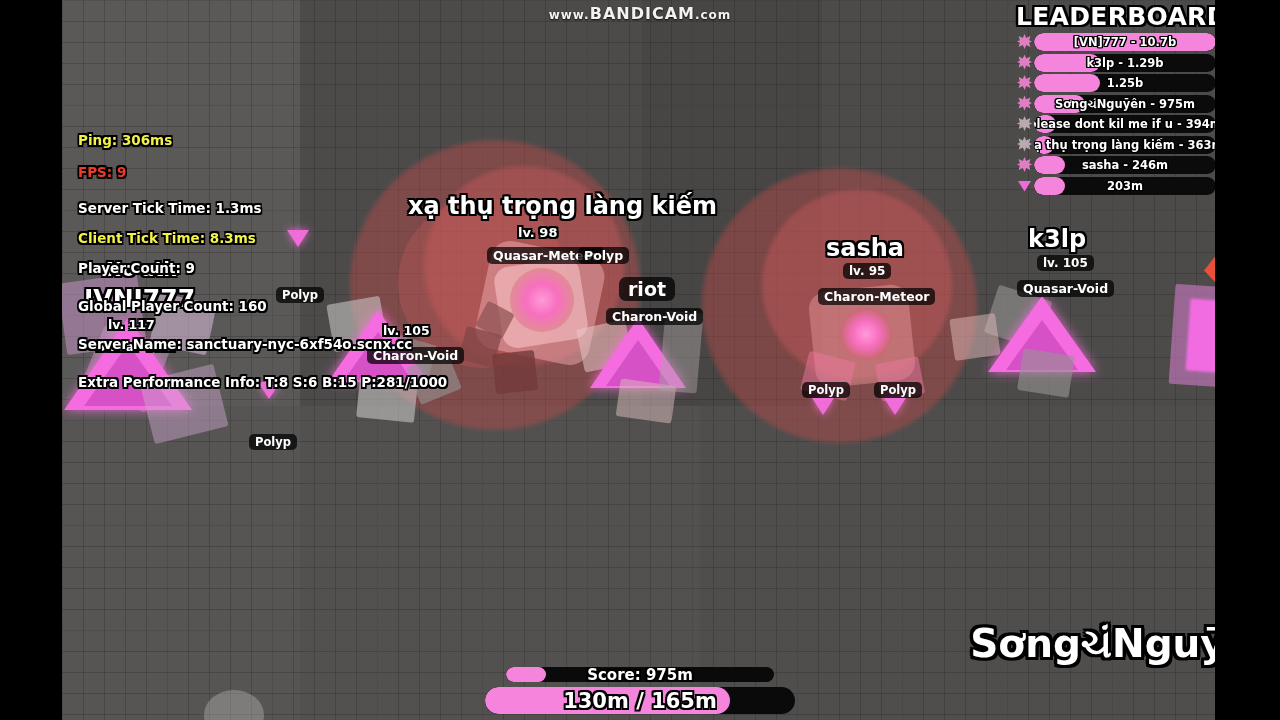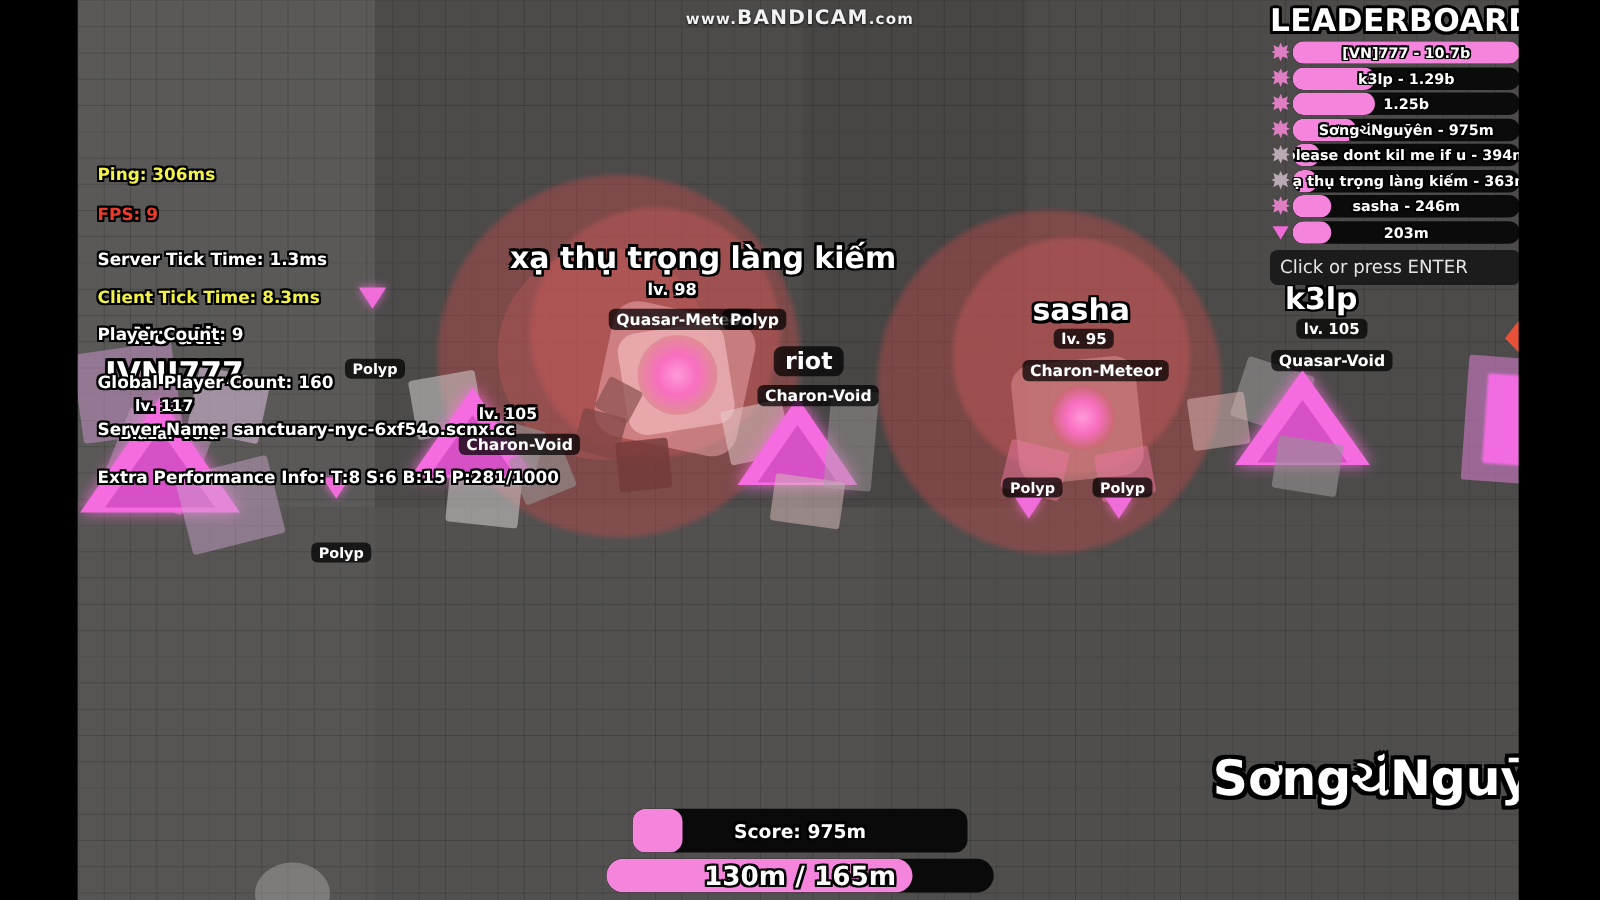--- a/index.html
+++ b/index.html
@@ -163,21 +163,21 @@
     text-shadow:-3px -3px 0 #000,3px -3px 0 #000,-3px 3px 0 #000,3px 3px 0 #000,
                 0 -3.4px 0 #000,0 3.4px 0 #000,-3.4px 0 0 #000,3.4px 0 0 #000;
   }
   #hud-level {
     font-size:14.5px; font-weight:bold; color:#fff; margin-top:-2px; margin-bottom:5px;
     font-family:"DejaVu Sans", sans-serif;
     text-shadow:-1.8px -1.8px 0 #000,1.8px -1.8px 0 #000,-1.8px 1.8px 0 #000,1.8px 1.8px 0 #000,
                 0 -1.8px 0 #000,0 1.8px 0 #000,-1.8px 0 0 #000,1.8px 0 0 #000;
   }
   .hudbar { position:relative; margin:0 auto; background:#0a0a0a; overflow:hidden; }
-  #score-bar { width:268px; height:35px; border-radius:10.5px; margin-bottom:5px; }
+  #score-bar { width:268px; height:15px; border-radius:10.5px; margin-bottom:5px; }
   #xp-bar    { width:310px; height:27px; border-radius:13.5px; }
   .hudfill { position:absolute; left:0; top:0; bottom:0; background:#f584dd; border-radius:inherit; }
   .hudtext {
     position:absolute; inset:0; display:flex; align-items:center; justify-content:center;
     color:#fff; font-weight:bold; font-family:"DejaVu Sans", sans-serif;
     text-shadow:-1.8px -1.8px 0 #000,1.8px -1.8px 0 #000,-1.8px 1.8px 0 #000,1.8px 1.8px 0 #000,
                 0 -1.8px 0 #000,0 1.8px 0 #000,-1.8px 0 0 #000,1.8px 0 0 #000;
   }
   #score-bar .hudtext { font-size:15px; }
   #xp-bar .hudtext { font-size:21px; }
@@ -378,23 +378,20 @@
     <div class="lb-row">
       <span class="lb-icon">
           <i class="lb-star tri"></i>
         </span>
       <span class="lb-bar">
         <i class="lb-fill" style="width:17%"></i>
         <span class="lb-text">203m</span>
       </span>
     </div>
 
-    <div id="chat-prompt">
-      <span>Click or press ENTER</span>
-    </div>
   </div>
 
   <div id="hud">
     <div id="hud-name">SơngચંNguȳên</div>
     <div class="hudbar" id="score-bar">
       <i class="hudfill" style="width:15%"></i>
       <span class="hudtext">Score: 975m</span>
     </div>
     <div class="hudbar" id="xp-bar">
       <i class="hudfill" style="width:79%"></i>

